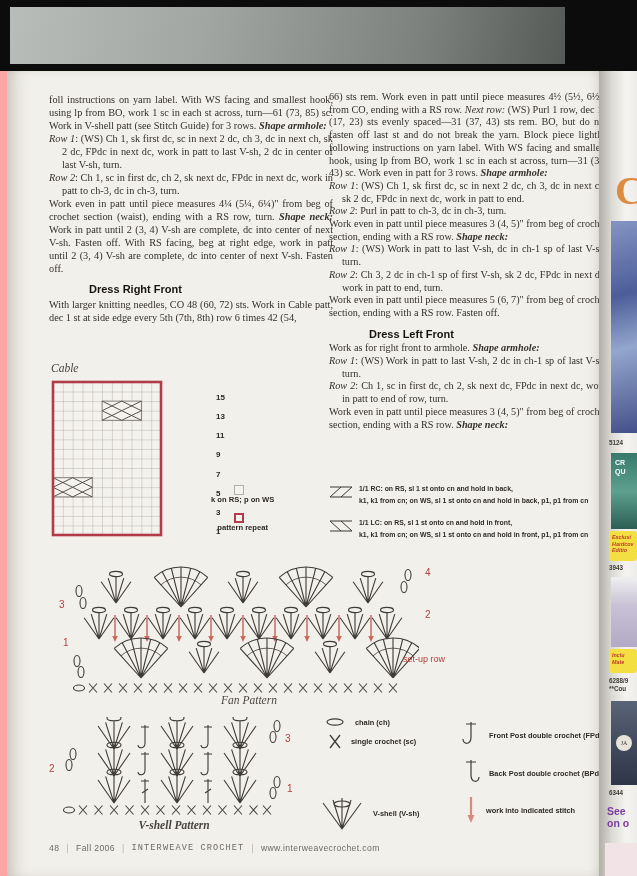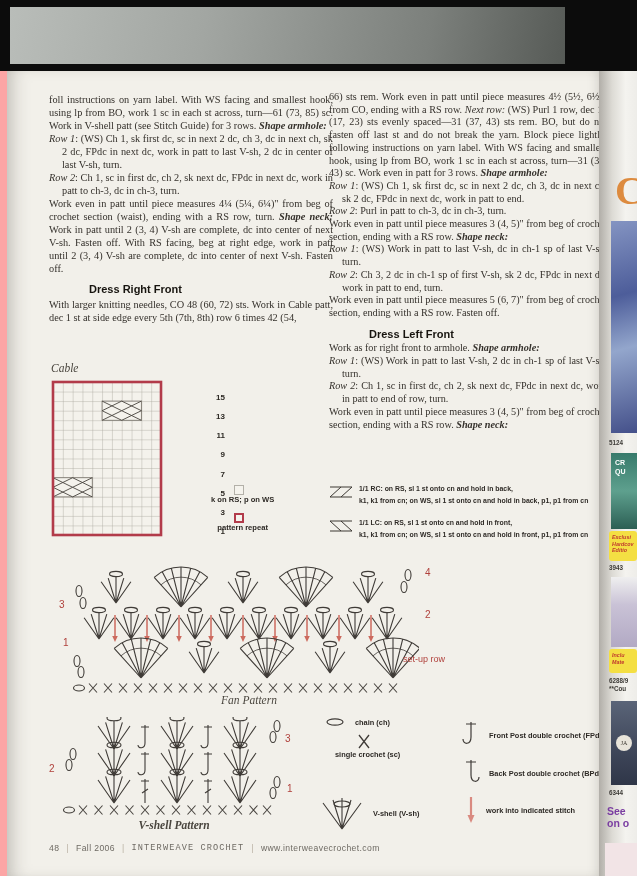--- a/index.html
+++ b/index.html
@@ -21,21 +21,21 @@
   .rowlbl{ font-style:italic; }
   .bi{ font-weight:bold; font-style:italic; }
   .it{ font-style:italic; }
   .subhead{ font-family:"Liberation Sans",sans-serif; font-weight:bold; font-size:11px;
             color:#17140f; margin:8px 0 2px 0; text-align:left;padding-left:40px; }
   
   .cable-wrap{ position:absolute; left:44px; top:291px; }
   .cable-title{ font-style:italic; font-size:11.5px; color:#4a463f; margin-bottom:6px; }
   .cable-rows{ position:absolute; left:165px; top:31px; height:143px; display:flex;
        flex-direction:column; justify-content:space-between; font-family:"Liberation Sans",sans-serif;
-       font-weight:bold; font-size:8px; color:#2c2823;align-items:flex-end; }
+       font-weight:bold; font-size:8px; color:#2c2823; }
   .chart-key{ position:absolute; left:204px; top:414px; font-family:"Liberation Sans",sans-serif;
        font-weight:bold; font-size:7.6px; color:#2e2a26; }
   .chart-key .krow{ display:flex; align-items:center; margin-bottom:9px;flex-direction:column; }
   .swatch{ width:10px; height:10px; background:#f5f3ed; border:1px solid #b3b0a8; margin-right:7px; }
   .swatch.red{ border:2px solid #b23b4a; }
   
   .cable-sym-key{ position:absolute; left:322px; top:414px; width:278px;
        font-family:"Liberation Sans",sans-serif; font-weight:bold; font-size:6.9px; color:#2e2a26; }
   .csk-row{ display:flex; margin-bottom:10px; }
   .csk-sym{ flex:0 0 30px; padding-top:1px; }
@@ -363,21 +363,21 @@
       <div class="diag-caption" style="left:50px;top:102px;width:130px;font-weight:bold;">V-shell Pattern</div>
     </div>
 
     <div class="stitch-key">
       <div class="sk-item" style="left:4px;top:2px;">
         <svg width="24" height="14">
             <ellipse cx="12" cy="7" rx="8" ry="3.2" fill="none" stroke="#3f3b37" stroke-width="1.2"></ellipse>
           </svg>
         <span class="lbl">chain (ch)</span>
       </div>
-      <div class="sk-item" style="left:8px;top:20px;flex-direction:column;">
+      <div class="sk-item" style="left:8px;top:20px;">
         <svg width="16" height="17">
             <path d="M3 2 L13 15 M13 2 L3 15" fill="none" stroke="#3f3b37" stroke-width="1.3"></path>
           </svg>
         <span class="lbl">single crochet (sc)</span>
       </div>
       <div class="sk-item" style="left:0;top:82px;">
         <svg width="46" height="36">
           <path d="M23 34 L4 8 M23 34 L14 5 M23 34 L23 3 M23 34 L32 5 M23 34 L42 8" fill="none" stroke="#3f3b37" stroke-width="1.1"></path>
           <ellipse cx="23" cy="9" rx="8" ry="3" fill="none" stroke="#3f3b37" stroke-width="1.1"></ellipse>
         </svg>

